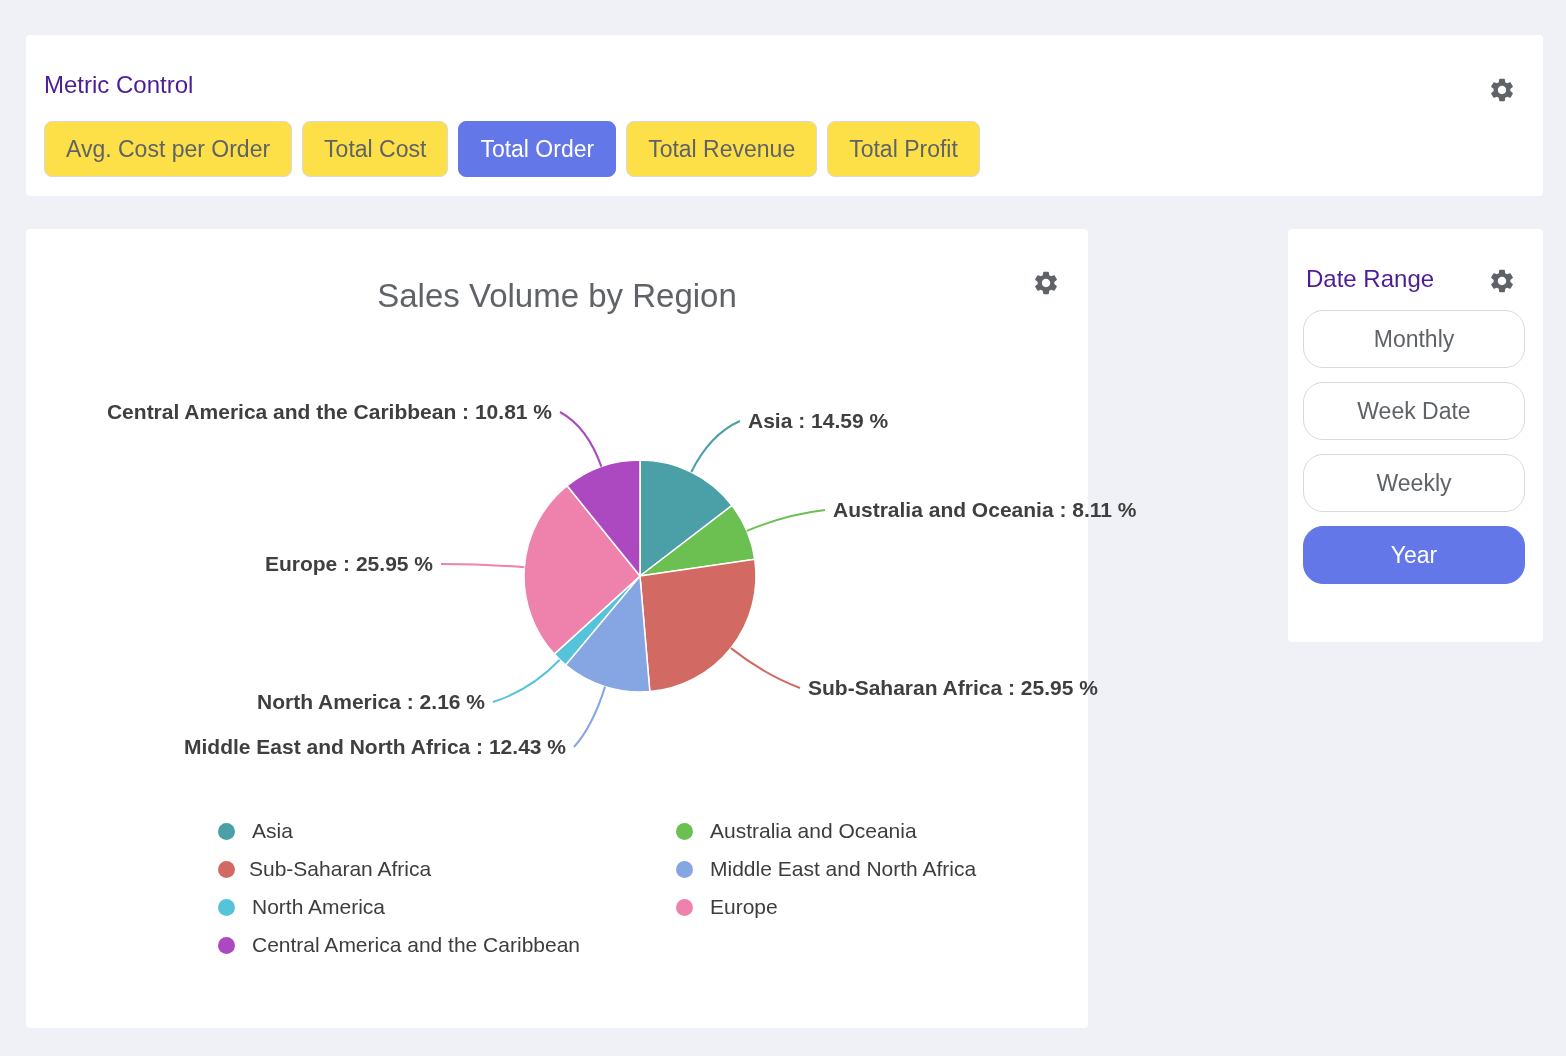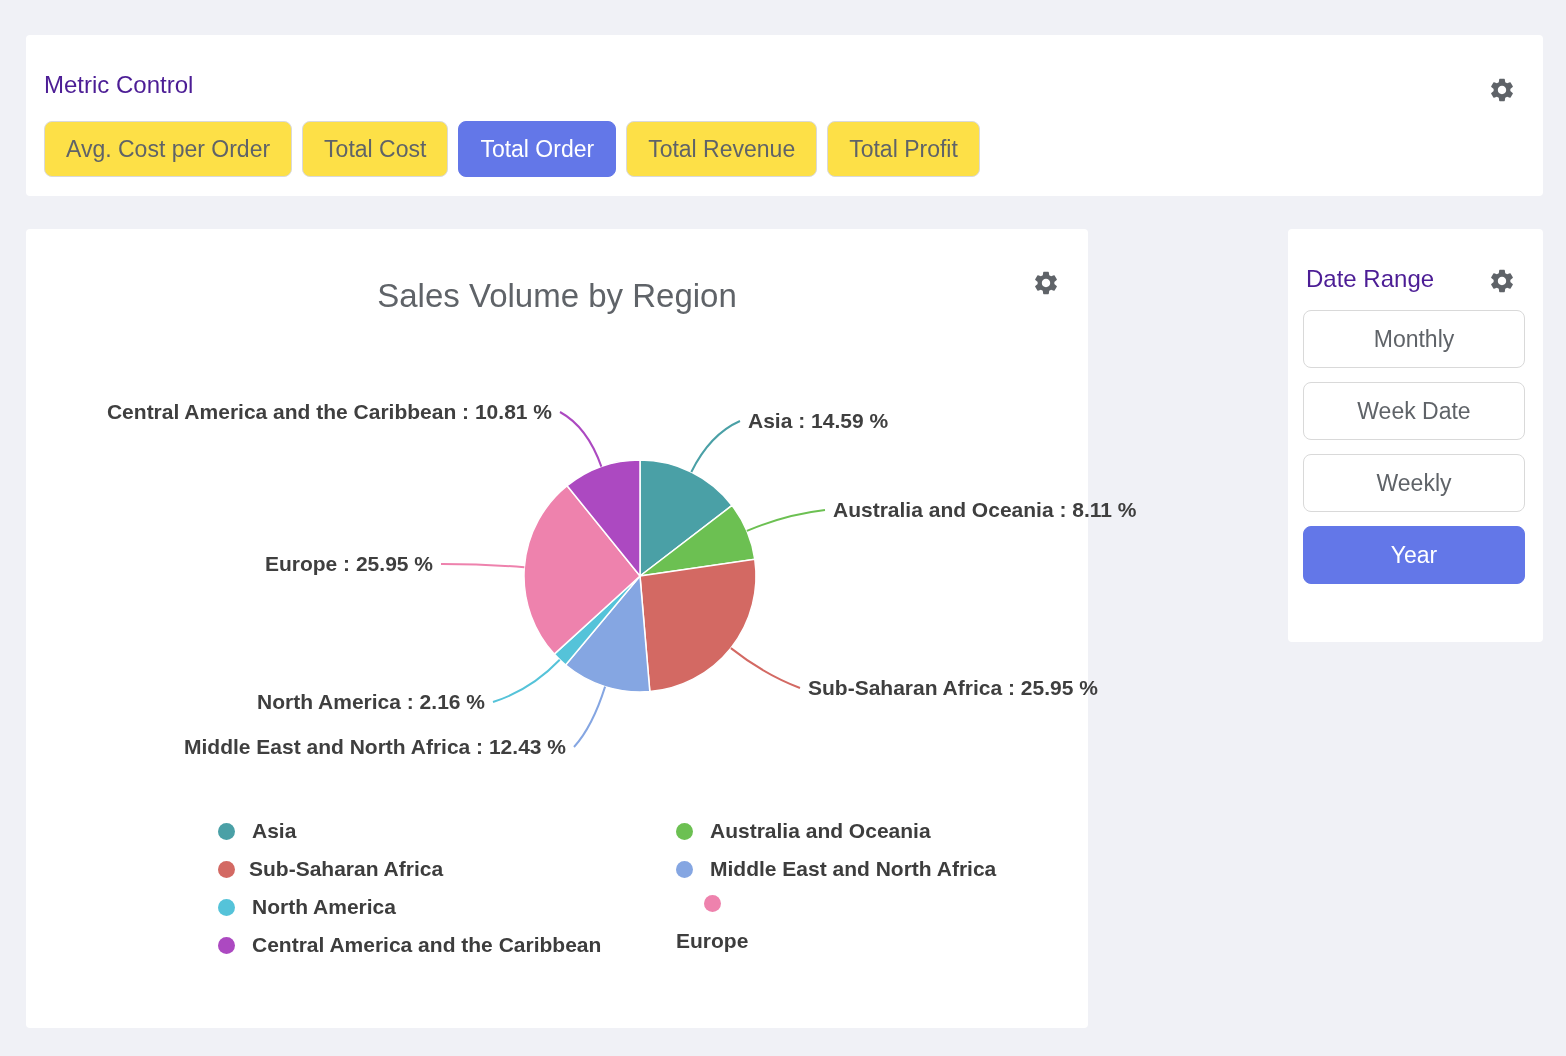--- a/index.html
+++ b/index.html
@@ -44,32 +44,32 @@
   .chart-gear { right:28px; top:40px; }
   #pie-svg { position:absolute; left:0; top:0; }
   #pie-svg text { font-family:"Liberation Sans", sans-serif; font-weight:bold; font-size:21px; fill:#3f3f3f; }
 
   #legend { position:absolute; left:0; top:0; width:100%; height:100%; pointer-events:none; }
   .legend-item {
     position:absolute; display:flex; align-items:center; gap:17px;
     cursor:pointer; pointer-events:auto;
   }
   .legend-dot { width:17px; height:17px; border-radius:50%; flex:0 0 auto; }
-  .legend-label { font-size:21px; font-weight:bold; color:#3d3d3d; white-space:nowrap; }
+  .legend-label { font-size:21px; font-weight:normal; color:#3d3d3d; white-space:nowrap; }
 
   
   .side-panel { left:1288px; top:229px; width:255px; height:413px; }
   .side-gear { right:27px; top:38px; }
   .side-btns {
     position:absolute; left:15px; top:81px; width:222px;
     display:flex; flex-direction:column; gap:14px;
   }
   .sbtn {
     width:100%; height:58px;
-    background:#ffffff; border:1px solid #d9d9d9; border-radius:8px;
+    background:#ffffff; border:1px solid #d9d9d9; border-radius:20px;
     font-family:"Liberation Sans", sans-serif;
     font-size:23px; color:#5f6368; cursor:pointer;
     display:flex; align-items:center; justify-content:center;
   }
   .sbtn.sel { background:var(--accent,#6377e8); border-color:var(--accent,#6377e8); color:#ffffff; }
 </style>
 </head>
 <body>
 
 <div class="panel top-panel">
@@ -136,21 +136,21 @@
         <span class="legend-label">Central America and the Caribbean</span>
       </div>
       <div class="legend-item" style="left: 650px; top: 590px;">
         <span class="legend-dot" style="background: rgb(108, 192, 82);"></span>
         <span class="legend-label">Australia and Oceania</span>
       </div>
       <div class="legend-item" style="left: 650px; top: 628px;">
         <span class="legend-dot" style="background: rgb(133, 166, 226);"></span>
         <span class="legend-label">Middle East and North Africa</span>
       </div>
-      <div class="legend-item" style="left: 650px; top: 666px; flex-direction: column;">
+      <div class="legend-item" style="left: 650px; top: 666px;">
         <span class="legend-dot" style="background: rgb(238, 130, 173);"></span>
         <span class="legend-label">Europe</span>
       </div>
     </div>
 </div>
 
 <div class="panel side-panel">
   <div class="panel-title">Date Range</div>
   <span class="gear side-gear">
     <svg viewBox="0 0 24 24">

